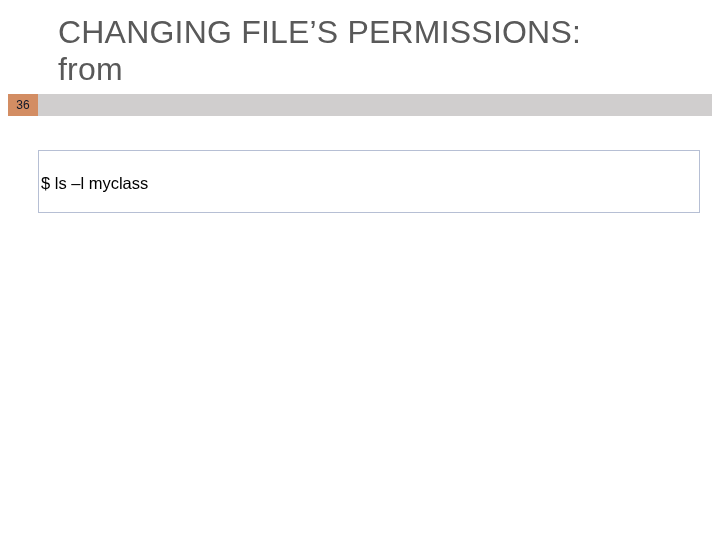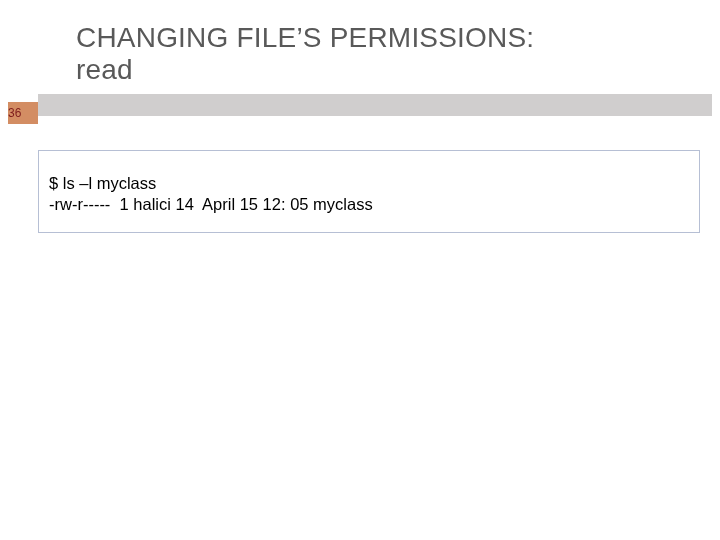--- a/index.html
+++ b/index.html
@@ -12,84 +12,81 @@
     overflow: hidden;
   }
   .slide {
     position: relative;
     width: 720px;
     height: 540px;
     box-sizing: border-box;
   }
   .title {
     position: absolute;
-    left: 76px;
+    left: 58px;
     top: 14px;
     width: 600px;
-    font-size: 28px;
+    font-size: 32px;
     line-height: 1.15;
     color: #595959;
     font-weight: 400;
     letter-spacing: 0.2px;
-    margin-top: 8px;
   }
   .pagenum-badge {
     position: absolute;
     left: 8px;
     top: 94px;
     width: 30px;
     height: 22px;
     background: #d38d63;
-    color: #7f1d1d;
+    color: #0f172a;
     font-size: 12px;
     display: flex;
     align-items: center;
-    justify-content: flex-start;
-    margin-top: 8px;
+    justify-content: center;
   }
   .accent-bar {
     position: absolute;
     left: 38px;
     top: 94px;
     right: 8px;
     height: 22px;
     background: #d0cece;
   }
   .code-box {
     position: absolute;
     left: 38px;
     top: 150px;
     right: 20px;
     border: 1px solid #b6bfd4;
     background: #ffffff;
-    padding: 22px 10px 18px 10px;
+    padding: 22px 10px 18px 2px;
     box-sizing: border-box;
   }
   .code-box .line {
     font-family: Arial, Helvetica, sans-serif;
     font-size: 16.5px;
     color: #000000;
     line-height: 1.25;
     white-space: pre;
   }
 </style>
 </head>
 <body>
 
 <div class="slide">
 
   <div class="title">
     <span>CHANGING FILE’S PERMISSIONS:</span><br>
-    <span>read</span>
+    <span>from</span>
   </div>
 
   <div class="pagenum-badge">
     <span>36</span>
   </div>
 
   <div class="accent-bar"></div>
 
   <div class="code-box">
     <div class="line">$ ls –l myclass</div>
-    <div class="line">-rw-r-----  1 halici 14  April 15 12: 05 myclass</div>
   </div>
 
 </div>
 
 </body></html>

